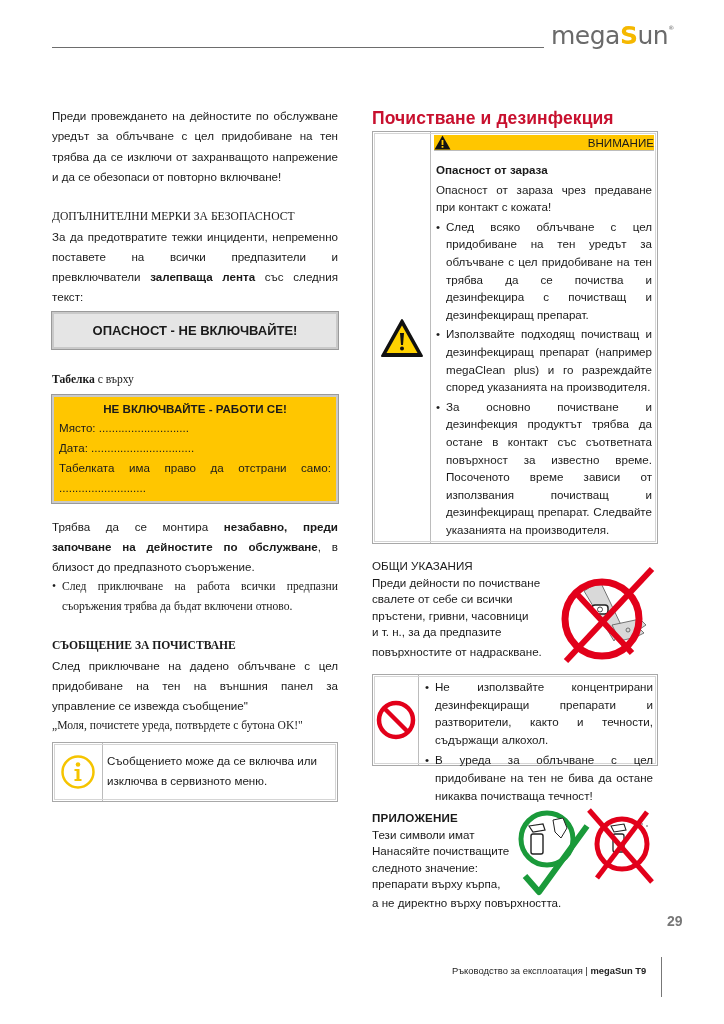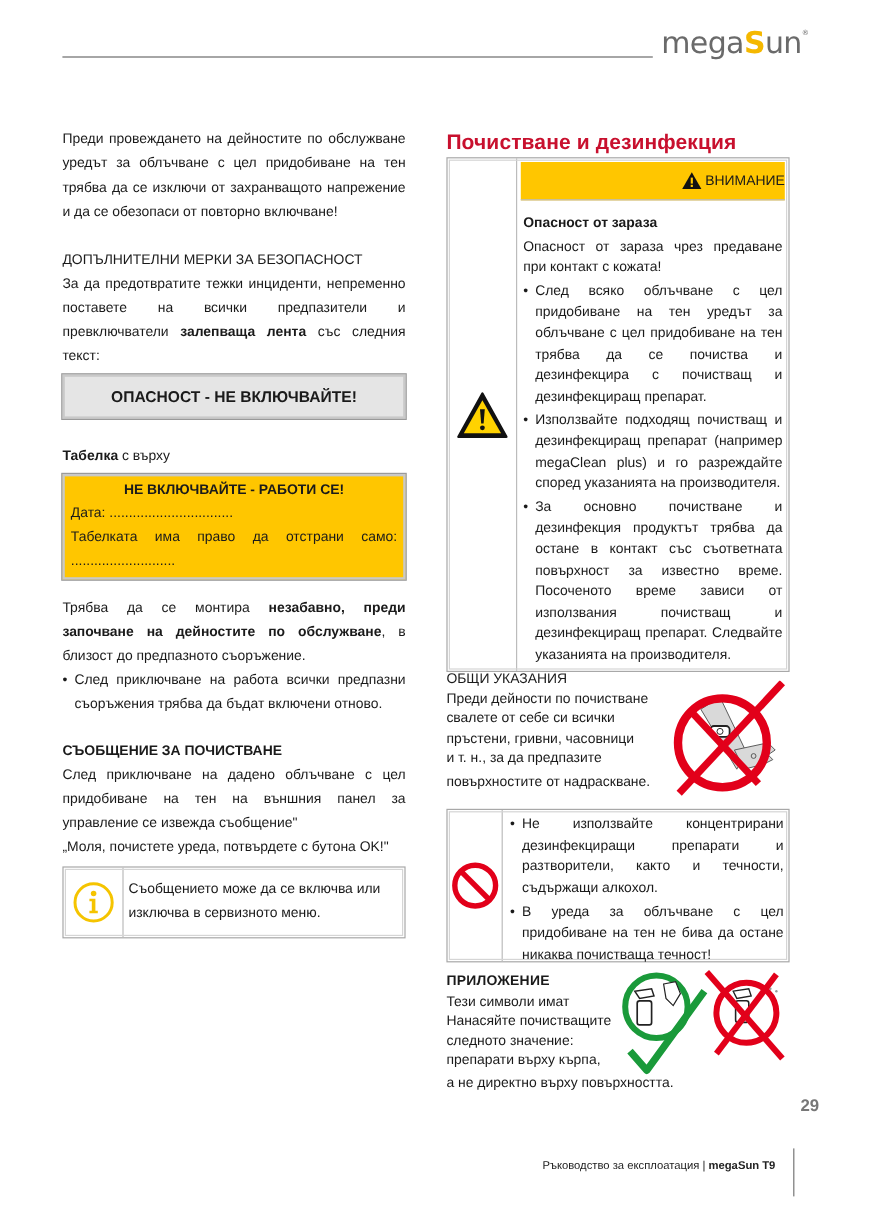--- a/index.html
+++ b/index.html
@@ -8,51 +8,51 @@
 
   .header-line { position: absolute; left: 52px; top: 47px; width: 492px; height: 1px; background: #6d6d6d; }
   .logo { position: absolute; left: 551px; top: 21px; font-size: 25px; color: #6a6a6a; letter-spacing: -0.5px; font-family: "DejaVu Sans", sans-serif; }
   .logo .s { color: #f5b800; font-weight: bold; }
   .logo .reg { font-size: 6px; vertical-align: top; position: relative; top: 3px; }
 
   .col-left { position: absolute; left: 52px; top: 106px; width: 286px; }
   .col-right { position: absolute; left: 372px; top: 107px; width: 286px; }
 
   p.just { text-align: justify; line-height: 20px; }
-  .lh20 { line-height: 20px; }
+  .lh20 { line-height: 20px; font-family: Liberation Serif, serif; }
   .para1 { line-height: 20.4px; text-align: justify; }
   .danger-sign { margin-top: 5px; height: 37px; display: flex; align-items: center; justify-content: center; font-weight: bold; font-size: 13px; border: 2px solid #c9c9c9; background: #e5e5e5; outline: 1px solid #9a9a9a; }
   .work-sign { margin-top: 5px; border: 2px solid #c9c9c9; background: #ffc600; outline: 1px solid #9a9a9a; padding: 2px 5px 3px 5px; }
   .work-sign .title { text-align: center; font-weight: bold; line-height: 19px; }
   .work-sign .line { line-height: 20px; }
   .work-sign .just-line { display: flex; justify-content: space-between; line-height: 20px; }
 
   ul.bullets { list-style: none; }
   ul.bullets li { position: relative; padding-left: 10px; text-align: justify; }
   ul.bullets li::before { content: "•"; position: absolute; left: 0; top: 0; }
 
   .info-box { margin-top: 6px; display: flex; border: 1px solid #a8a8a8; outline: 1px solid #d5d5d5; outline-offset: -3px; height: 60px; }
   .info-box .icon-cell { width: 50px; border-right: 1px solid #bcbcbc; display: flex; align-items: center; justify-content: center; }
   .info-box .text-cell { flex: 1; padding: 8px 0 0 4px; line-height: 20px; }
 
   .section-title { color: #c8102e; font-size: 17.5px; font-weight: bold; line-height: 22px; letter-spacing: 0.1px; }
 
   .warn-box { margin-top: 2px; display: flex; border: 1px solid #a8a8a8; outline: 1px solid #d5d5d5; outline-offset: -3px; }
   .warn-box .icon-cell { width: 58px; border-right: 1px solid #bcbcbc; display: flex; align-items: center; justify-content: center; }
   .warn-box .content { flex: 1; padding: 3px 3px 3px 3px; }
-  .warn-header { background: #ffc600; height: 32px; display: flex; align-items: center; justify-content: flex-end; font-size: 11.6px; border-bottom: 1px solid #bcbcbc; }
+  .warn-header { background: #ffc600; height: 16px; display: flex; align-items: center; justify-content: space-between; font-size: 11.6px; border-bottom: 1px solid #bcbcbc; }
   .warn-body { padding: 10px 2px 2px 2px; line-height: 17.6px; }
   .warn-body .title { font-weight: bold; margin-bottom: 2px; }
   .warn-body ul.bullets li { margin-top: 2px; }
 
   .general { position: absolute; left: 372px; top: 558px; width: 190px; line-height: 16.6px; }
   .general .last { white-space: nowrap; margin-top: 3px; }
   .noring-icon { position: absolute; left: 556px; top: 567px; }
 
-  .prohibit-box { position: absolute; left: 372px; top: 674px; width: 286px; display: flex; border: 1px solid #a8a8a8; outline: 1px solid #d5d5d5; outline-offset: -3px; height: 128px; }
+  .prohibit-box { position: absolute; left: 372px; top: 674px; width: 286px; display: flex; border: 1px solid #a8a8a8; outline: 1px solid #d5d5d5; outline-offset: -3px; height: 92px; }
   .prohibit-box .icon-cell { width: 46px; border-right: 1px solid #bcbcbc; display: flex; align-items: center; justify-content: center; }
   .prohibit-box .content { flex: 1; padding: 3px 4px 0 6px; line-height: 17.6px; }
 
   .appendix { position: absolute; left: 372px; top: 810px; width: 300px; line-height: 16.6px; }
   .appendix .ttl { font-weight: bold; letter-spacing: 0.2px; }
   .appendix .last { margin-top: 2px; }
   .symbols { position: absolute; left: 517px; top: 806px; }
 
   .footer-text { position: absolute; left: 452px; top: 965px; font-size: 9.4px; color: #222; }
   .footer-text b { font-weight: bold; }
@@ -70,20 +70,21 @@
 
   <div style="margin-top:19px;" class="lh20">ДОПЪЛНИТЕЛНИ МЕРКИ ЗА БЕЗОПАСНОСТ</div>
   <p class="just"><span>За да предотвратите тежки инциденти, непременно поставете на всички предпазители и превключватели </span><b>залепваща лента</b><span> със следния текст:</span></p>
 
   <div class="danger-sign">ОПАСНОСТ - НЕ ВКЛЮЧВАЙТЕ!</div>
 
   <div style="margin-top:21px;" class="lh20"><b>Табелка</b><span> с върху</span></div>
 
   <div class="work-sign">
     <div class="title">НЕ ВКЛЮЧВАЙТЕ - РАБОТИ СЕ!</div>
+    <div class="line">Място: ............................</div>
     <div class="line">Дата: ................................</div>
     <div class="just-line">
       <span>Табелката</span>
       <span>има</span>
       <span>право</span>
       <span>да</span>
       <span>отстрани</span>
       <span>само:</span>
     </div>
     <div class="line">...........................</div>

